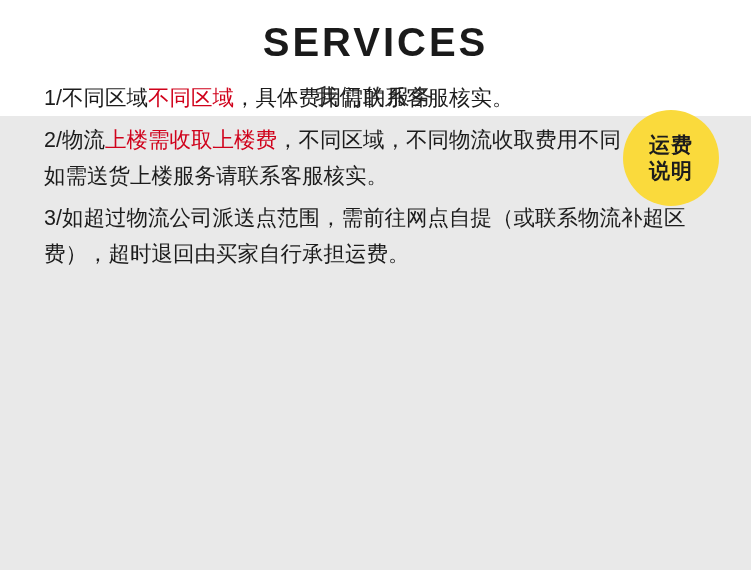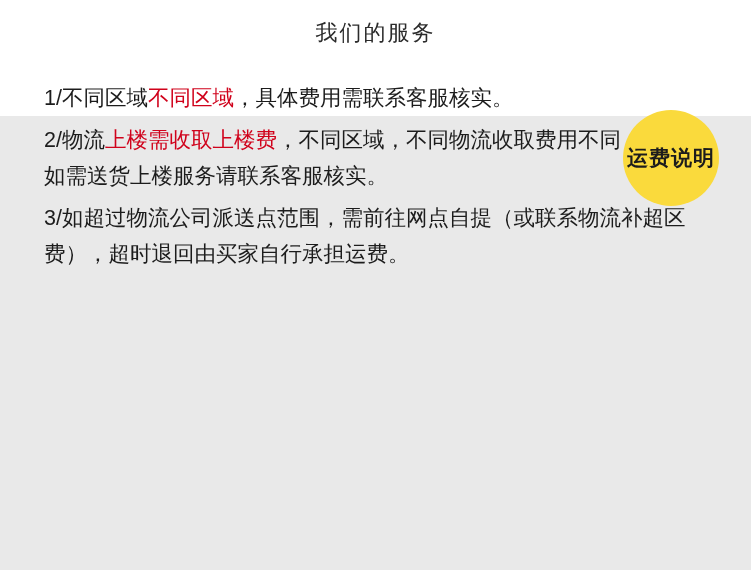--- a/index.html
+++ b/index.html
@@ -60,21 +60,21 @@
   
   .badge {
     position: absolute;
     top: 110px;
     right: 32px;
     width: 96px;
     height: 96px;
     border-radius: 50%;
     background: #fada3c;
     display: flex;
-    flex-direction: row;
+    flex-direction: column;
     align-items: center;
     justify-content: center;
     z-index: 5;
   }
   .badge-line {
     font-size: 21px;
     color: #1c1c1c;
     font-weight: bold;
     letter-spacing: 1px;
     line-height: 1.25;
@@ -98,20 +98,21 @@
   .hl {
     color: #d0021b;
   }
 </style>
 </head>
 <body>
 
 <div class="page">
 
   <div class="header">
+    <h1 class="header-title">SERVICES</h1>
     <div class="header-subtitle">我们的服务</div>
   </div>
 
   <div class="panel"></div>
 
   <div class="badge">
     <span class="badge-line">运费</span>
     <span class="badge-line">说明</span>
   </div>
 

